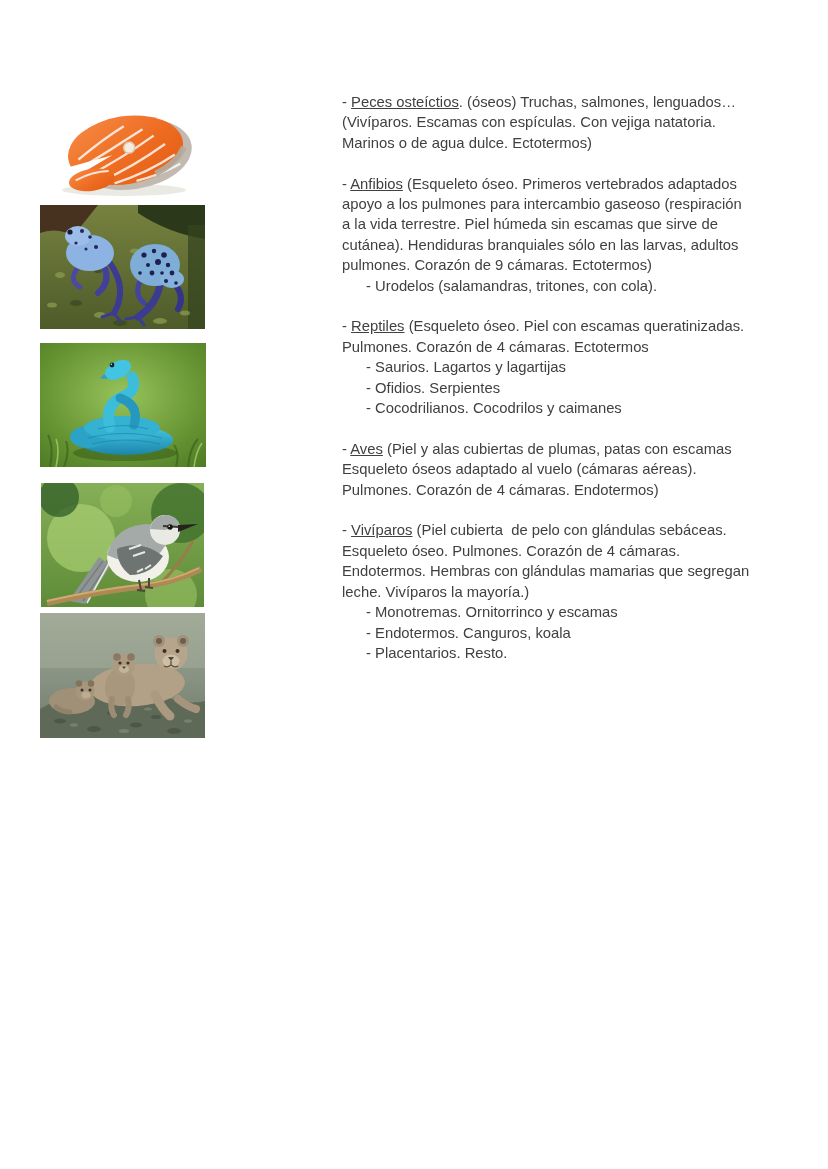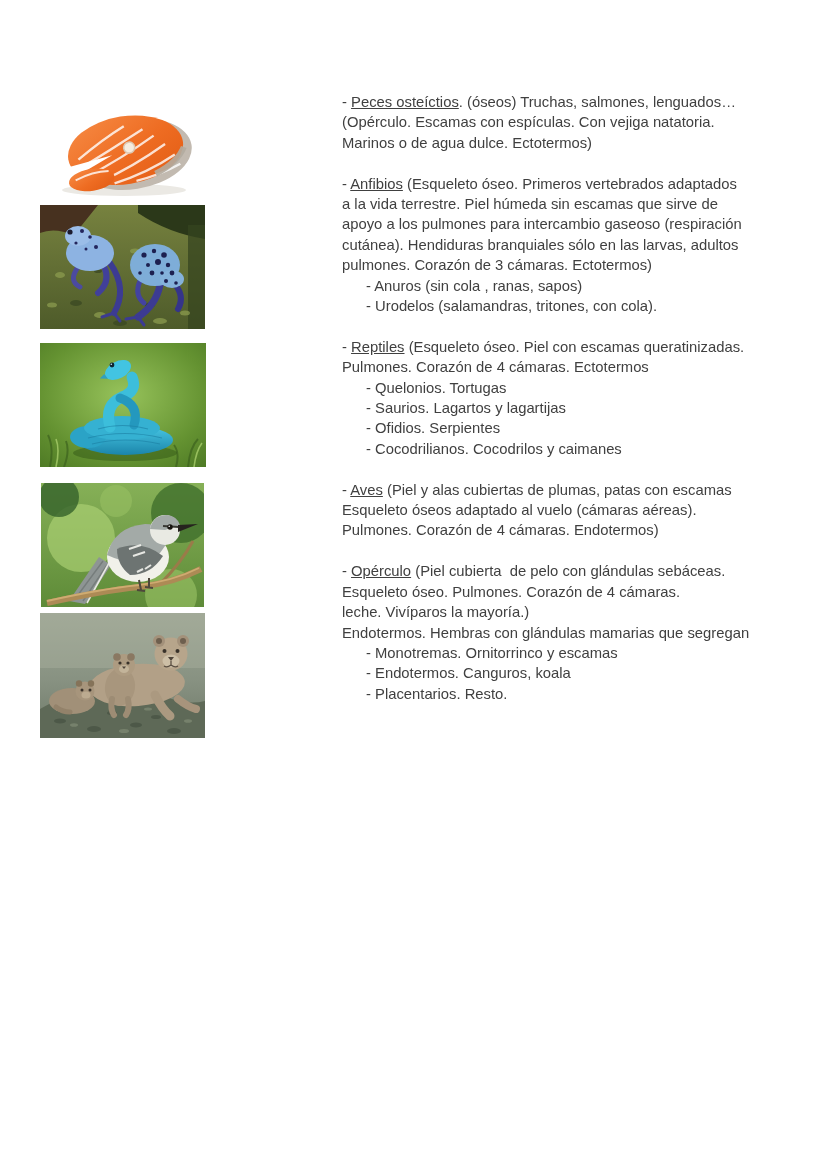--- a/index.html
+++ b/index.html
@@ -282,52 +282,50 @@
         <circle cx="50" cy="77" r="1.5" fill="#39322a"></circle>
       <path d="M 16 94 Q 22 99 30 99" stroke="#93826a" stroke-width="5" fill="none" stroke-linecap="round"></path>
     </g>
   </svg>
 </div>
 
 <div class="text-col">
 
   <div class="sec">
     <div class="line"><span>- </span><span class="u">Peces osteíctios</span><span>. (óseos) Truchas, salmones, lenguados…</span></div>
-    <div class="line">(Opérculo. Escamas con espículas. Con vejiga natatoria.</div>
+    <div class="line">(Vivíparos. Escamas con espículas. Con vejiga natatoria.</div>
     <div class="line">Marinos o de agua dulce. Ectotermos)</div>
   </div>
 
   <div class="sec">
     <div class="line"><span>- </span><span class="u">Anfibios</span><span> (Esqueleto óseo. Primeros vertebrados adaptados</span></div>
+    <div class="line">apoyo a los pulmones para intercambio gaseoso (respiración</div>
     <div class="line">a la vida terrestre. Piel húmeda sin escamas que sirve de</div>
-    <div class="line">apoyo a los pulmones para intercambio gaseoso (respiración</div>
     <div class="line">cutánea). Hendiduras branquiales sólo en las larvas, adultos</div>
-    <div class="line">pulmones. Corazón de 3 cámaras. Ectotermos)</div>
-    <div class="line indent">- Anuros (sin cola , ranas, sapos)</div>
+    <div class="line">pulmones. Corazón de 9 cámaras. Ectotermos)</div>
     <div class="line indent">- Urodelos (salamandras, tritones, con cola).</div>
   </div>
 
   <div class="sec">
     <div class="line"><span>- </span><span class="u">Reptiles</span><span> (Esqueleto óseo. Piel con escamas queratinizadas.</span></div>
     <div class="line">Pulmones. Corazón de 4 cámaras. Ectotermos</div>
-    <div class="line indent">- Quelonios. Tortugas</div>
     <div class="line indent">- Saurios. Lagartos y lagartijas</div>
     <div class="line indent">- Ofidios. Serpientes</div>
     <div class="line indent">- Cocodrilianos. Cocodrilos y caimanes</div>
   </div>
 
   <div class="sec">
     <div class="line"><span>- </span><span class="u">Aves</span><span> (Piel y alas cubiertas de plumas, patas con escamas</span></div>
     <div class="line">Esqueleto óseos adaptado al vuelo (cámaras aéreas).</div>
     <div class="line">Pulmones. Corazón de 4 cámaras. Endotermos)</div>
   </div>
 
   <div class="sec">
-    <div class="line"><span>- </span><span class="u">Opérculo</span><span> (Piel cubierta  de pelo con glándulas sebáceas.</span></div>
+    <div class="line"><span>- </span><span class="u">Vivíparos</span><span> (Piel cubierta  de pelo con glándulas sebáceas.</span></div>
     <div class="line">Esqueleto óseo. Pulmones. Corazón de 4 cámaras.</div>
+    <div class="line">Endotermos. Hembras con glándulas mamarias que segregan</div>
     <div class="line">leche. Vivíparos la mayoría.)</div>
-    <div class="line">Endotermos. Hembras con glándulas mamarias que segregan</div>
     <div class="line indent">- Monotremas. Ornitorrinco y escamas</div>
     <div class="line indent">- Endotermos. Canguros, koala</div>
     <div class="line indent">- Placentarios. Resto.</div>
   </div>
 
 </div>
 
 </body></html>

